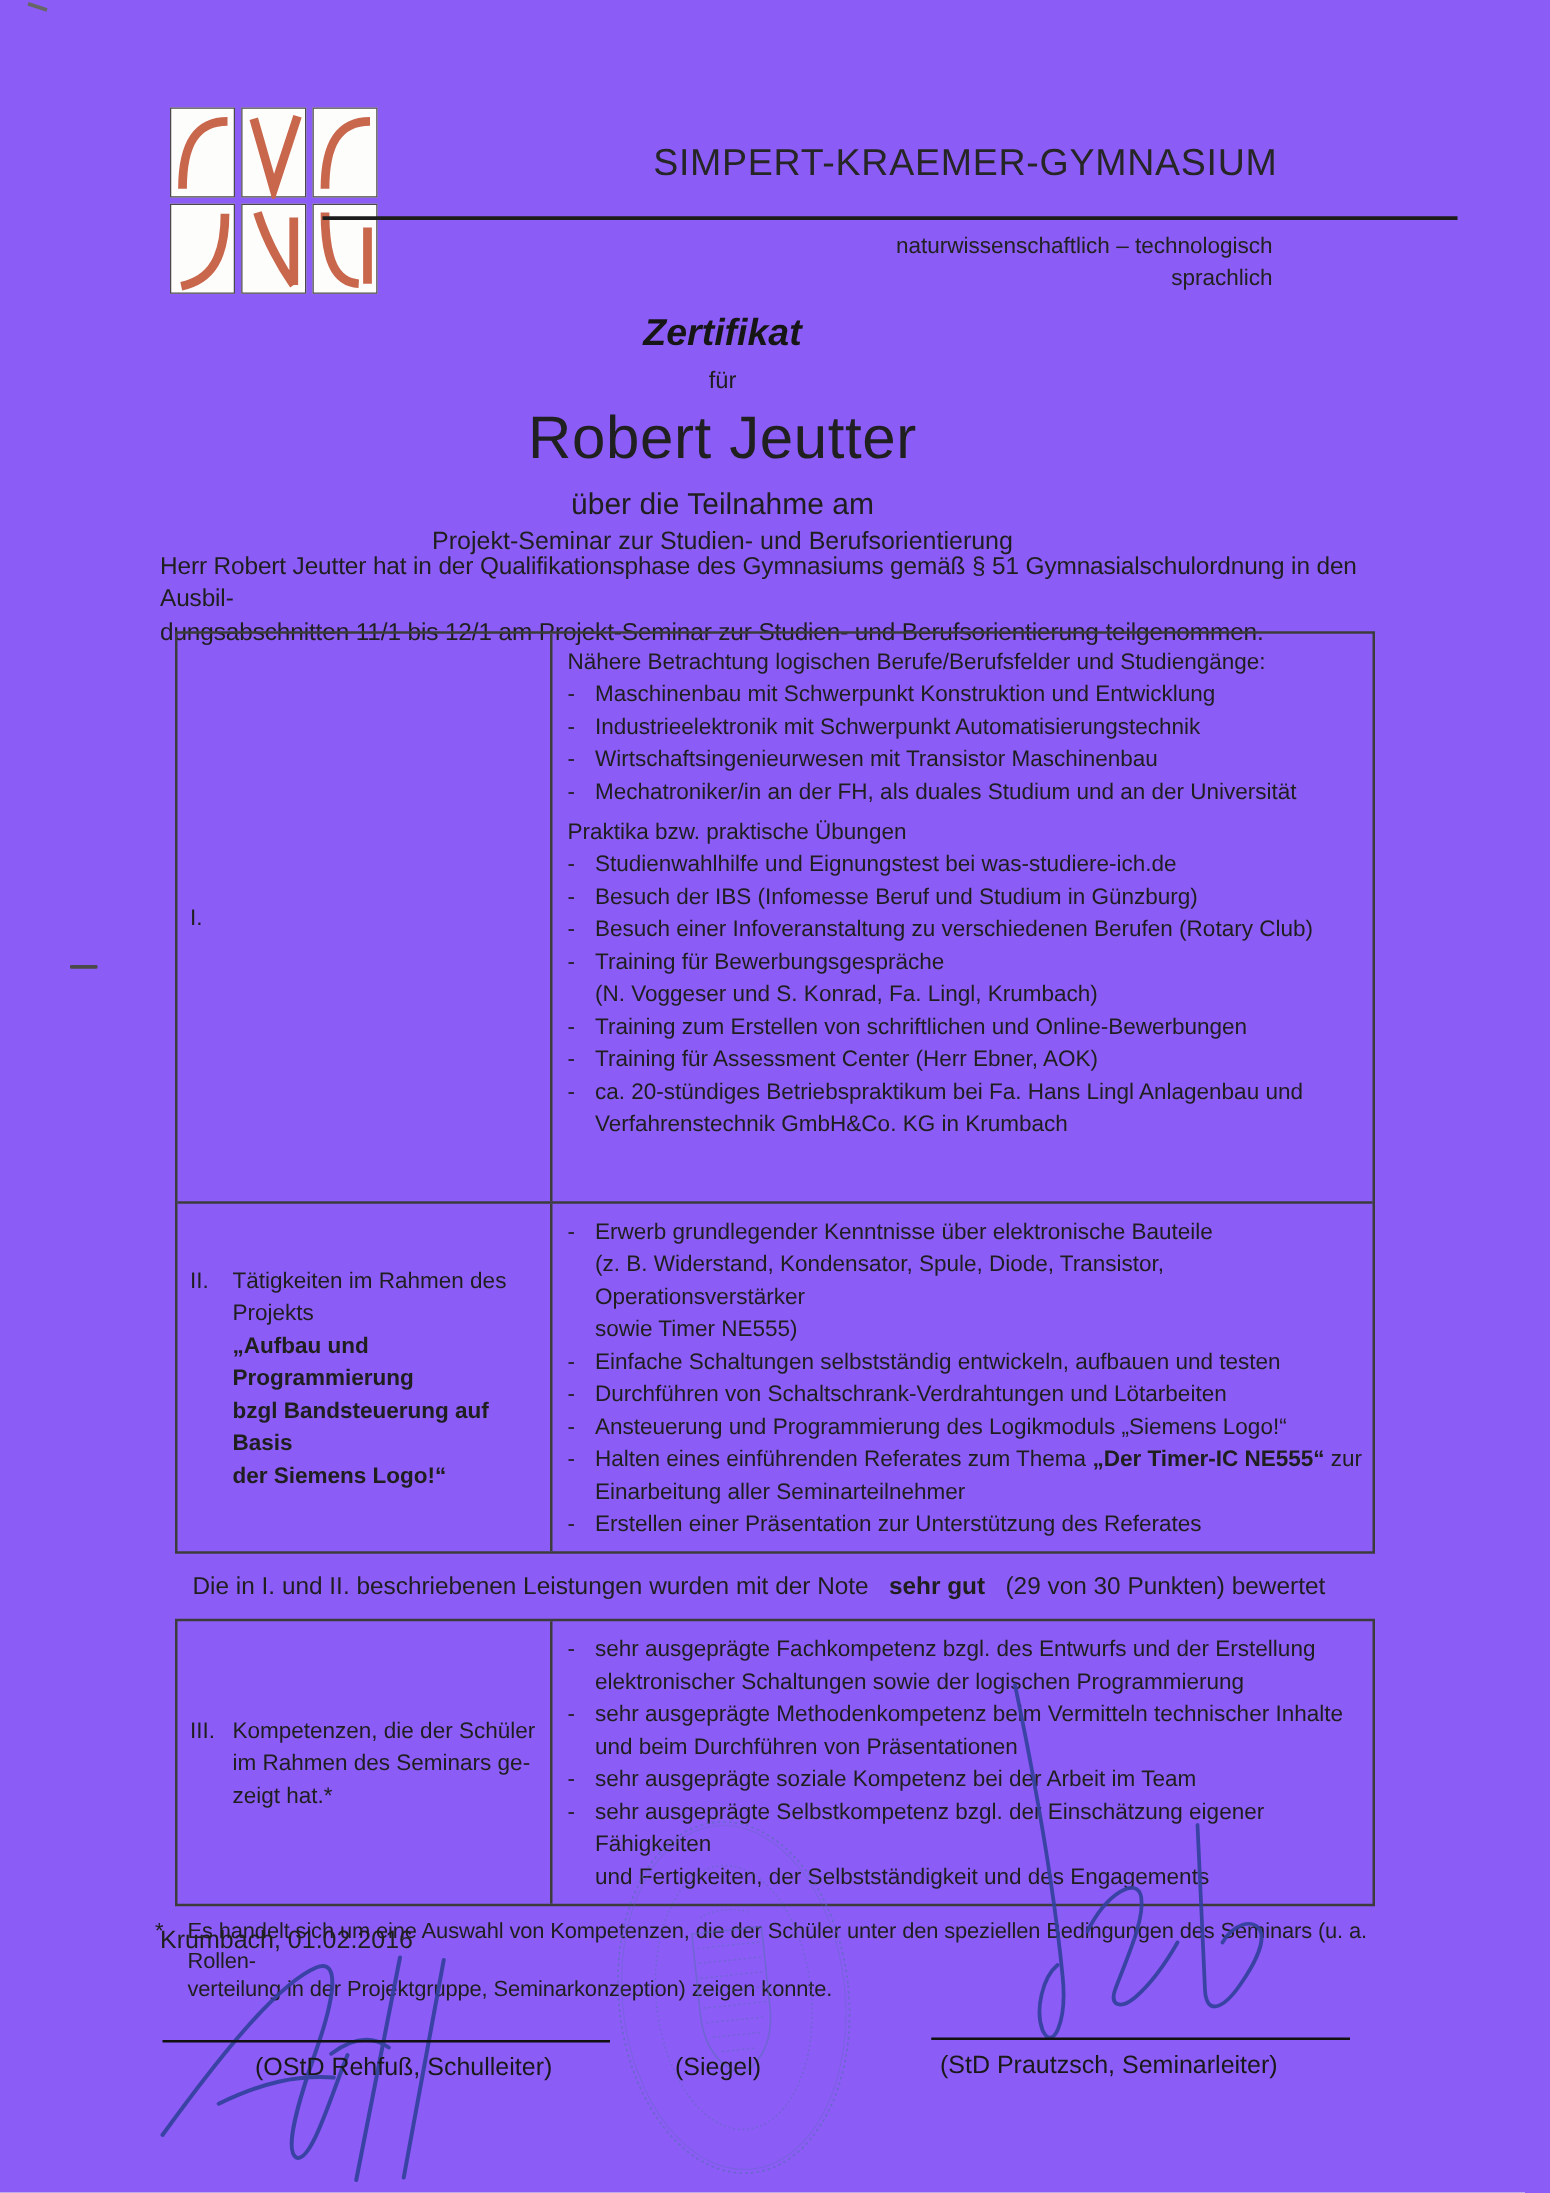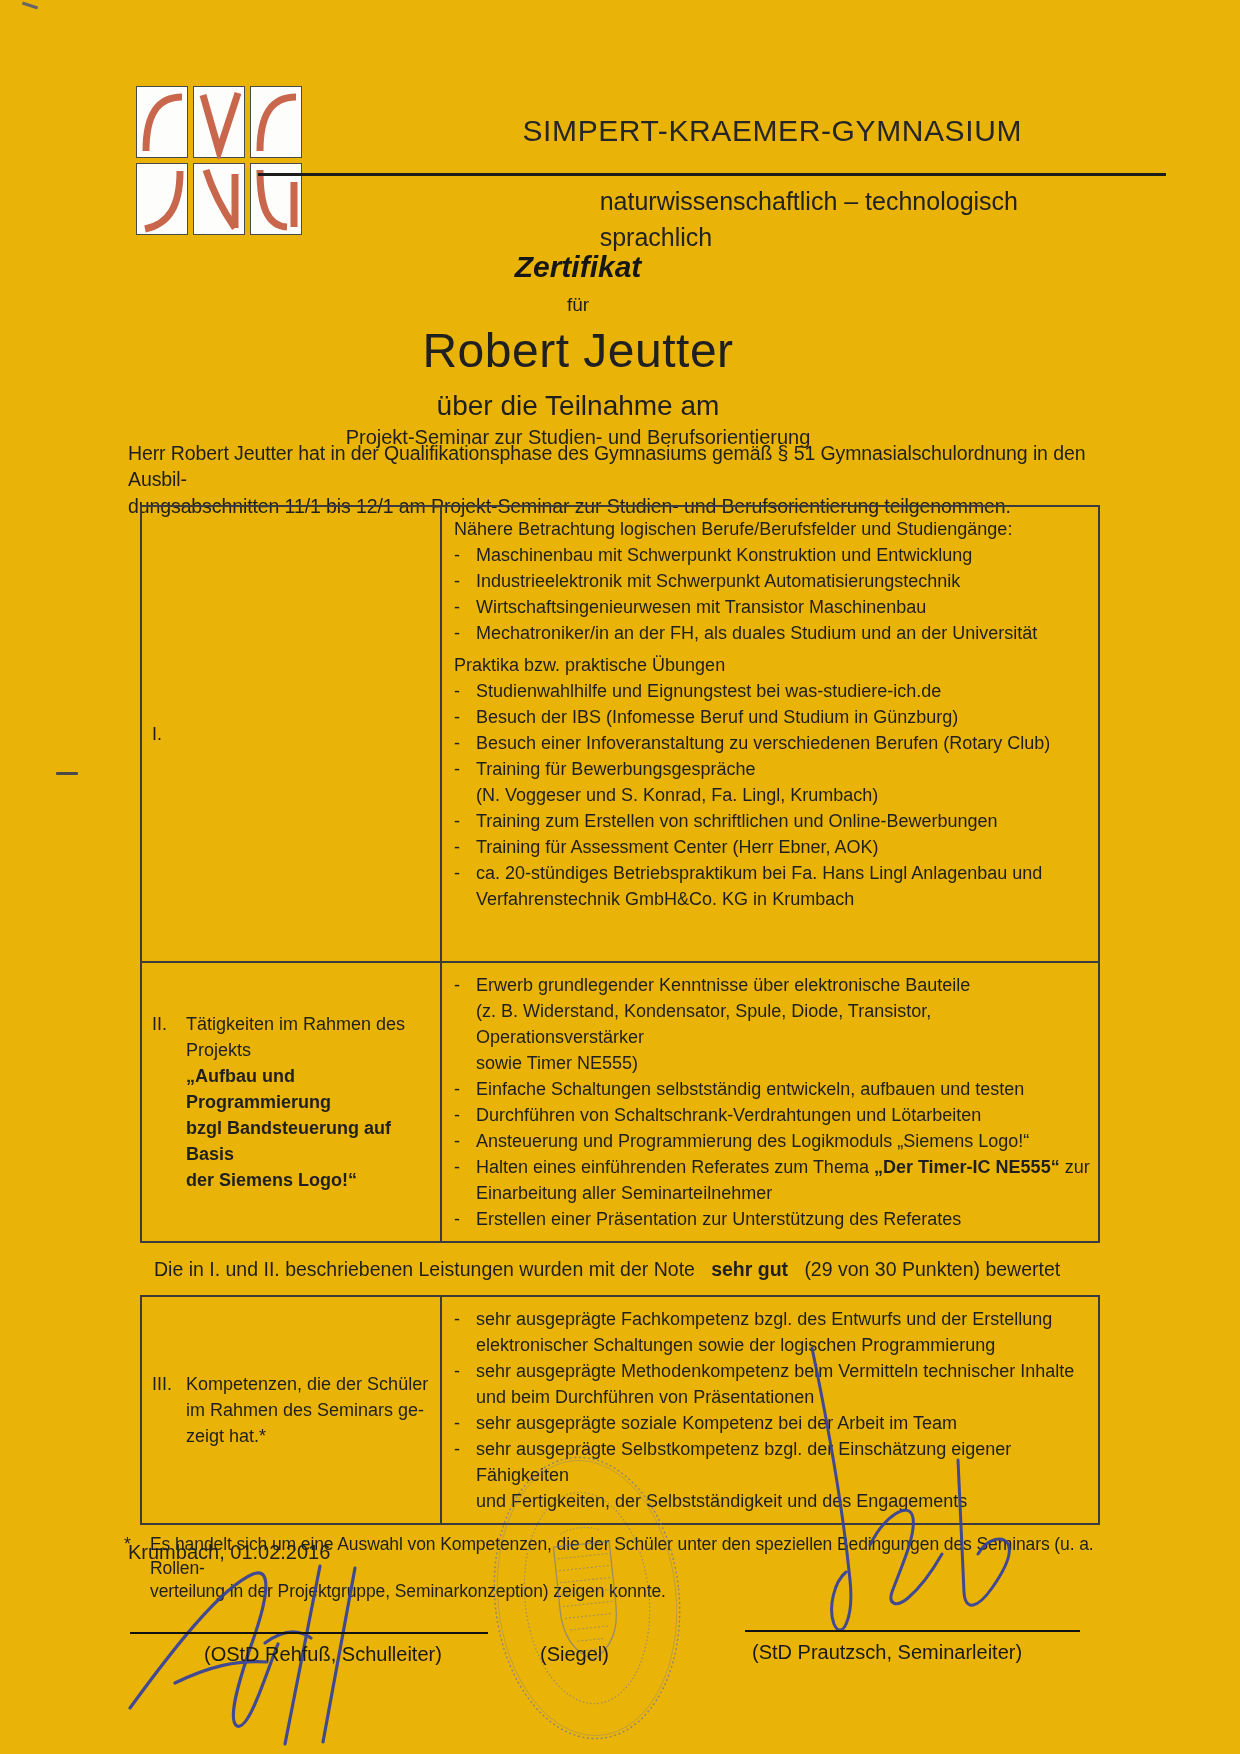--- a/index.html
+++ b/index.html
@@ -1,39 +1,39 @@
 <!DOCTYPE html>
 <html><head>
 <meta charset="utf-8">
 <style>
   html,body{margin:0;padding:0;background:#e8e8e6;}
   .page{
     position:relative; width:1240px; height:1754px; margin:0 auto;
-    background:#eab308; color:#1f1f1f;
+    background:#8b5cf6; color:#1f1f1f;
     font-family:"Liberation Sans", sans-serif;
     overflow:hidden;
   }
   .b{font-weight:bold;}
   
   .logo{position:absolute; left:136px; top:86px; display:grid;
         grid-template-columns:repeat(3,52px); grid-auto-rows:72px; gap:5px;}
   .tile{border:1px solid #4a4a4a; background:#fdfdfc;}
   .tile svg{display:block;}
   .school-name{position:absolute; top:114px; right:218px; font-size:30px;
         letter-spacing:.6px; color:#262626; white-space:nowrap;}
   .hrule{position:absolute; top:173px; left:258px; width:908px; height:2.5px;
         background:#1c1c1c;}
-  .profile{position:absolute; top:183px; right:222px; text-align:left;
-        font-size:25px; line-height:1.45; color:#222; white-space:pre-wrap;}
+  .profile{position:absolute; top:183px; right:222px; text-align:right;
+        font-size:18px; line-height:1.45; color:#222; white-space:pre-wrap;}
   
   .titleblock{position:absolute; top:250px; left:0; width:1156px; text-align:center;}
   .zert{font-size:30px; font-weight:bold; color:#161616; margin:0;font-style:italic;}
   .fuer{font-size:19px; margin-top:10px;}
   .recipient{font-size:48px; letter-spacing:.5px; margin-top:10px; line-height:1.05; color:#202020;}
-  .sub1{font-size:28px; margin-top:14px;}
+  .sub1{font-size:24px; margin-top:14px;}
   .sub2{font-size:20px; margin-top:4px;}
   
   .intro{position:absolute; top:440px; left:128px; width:1010px;
         font-size:19.5px; line-height:1.35; white-space:pre-wrap; letter-spacing:-.1px;}
   
   .main{position:absolute; top:505px; left:140px; width:960px; font-size:18px; line-height:26px;}
   .tbl{border:2px solid #3c3c3c; box-sizing:border-box;}
   .trow{display:flex;}
   .trow.divide{border-bottom:2px solid #3c3c3c;}
   .rowI{min-height:454px;}

